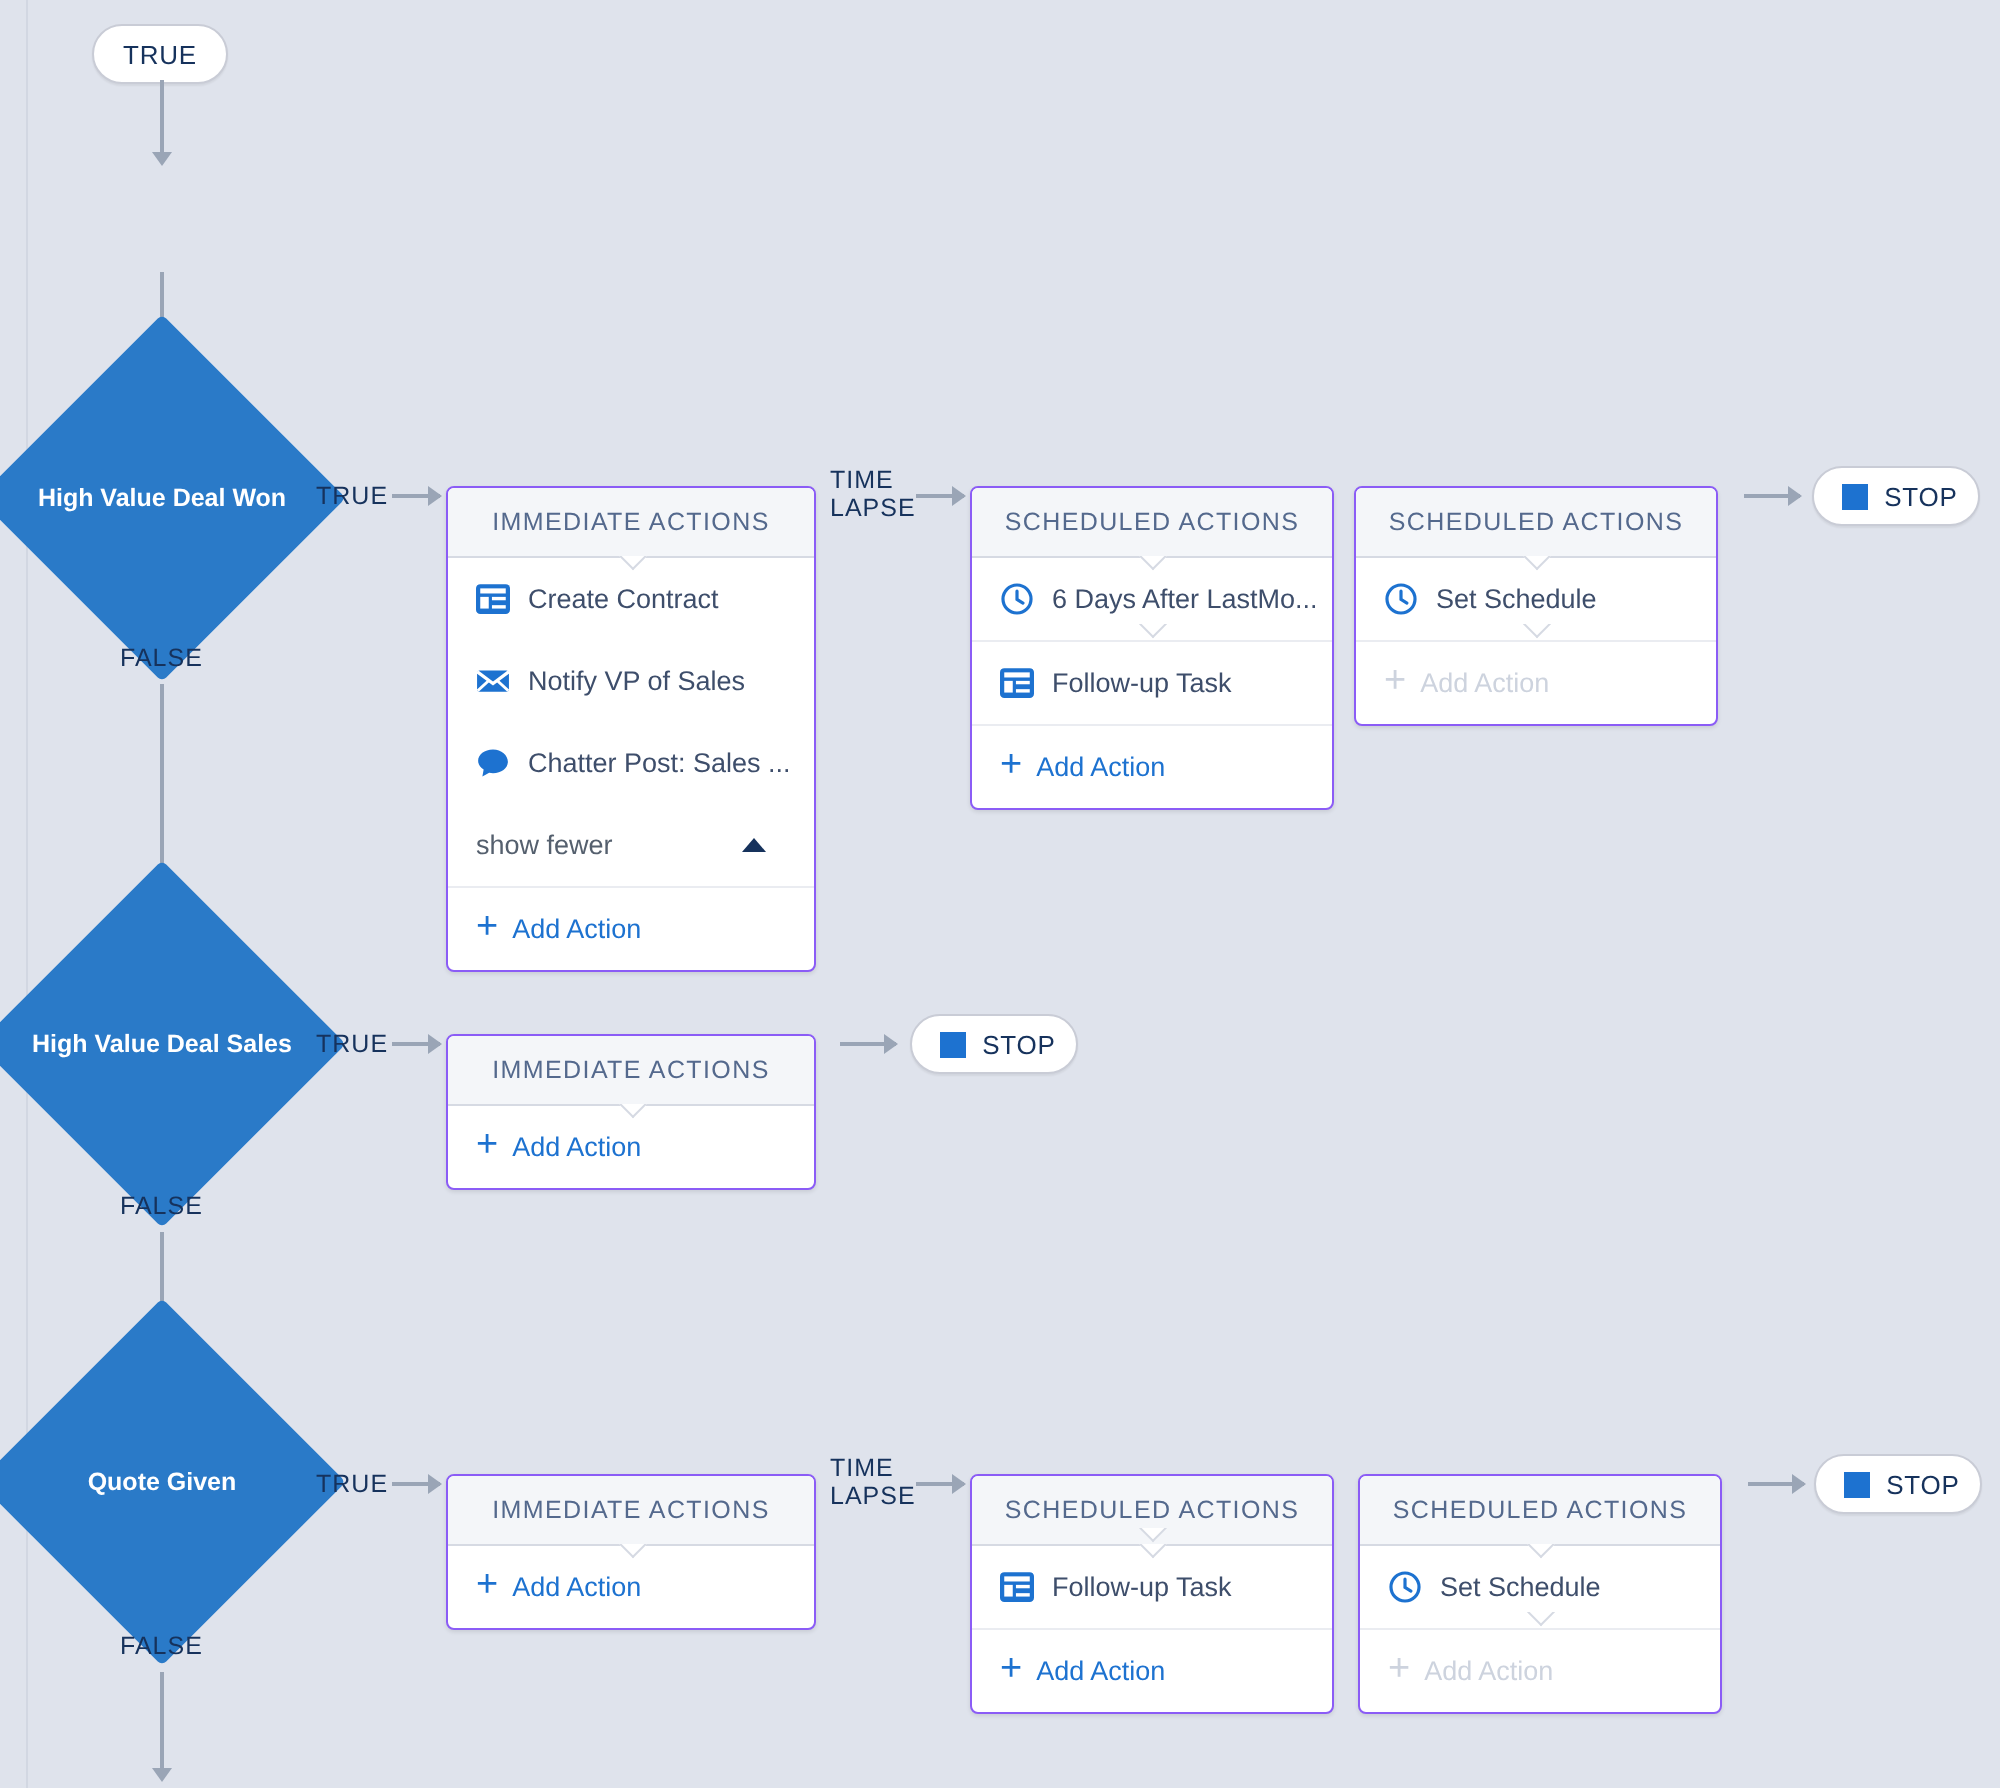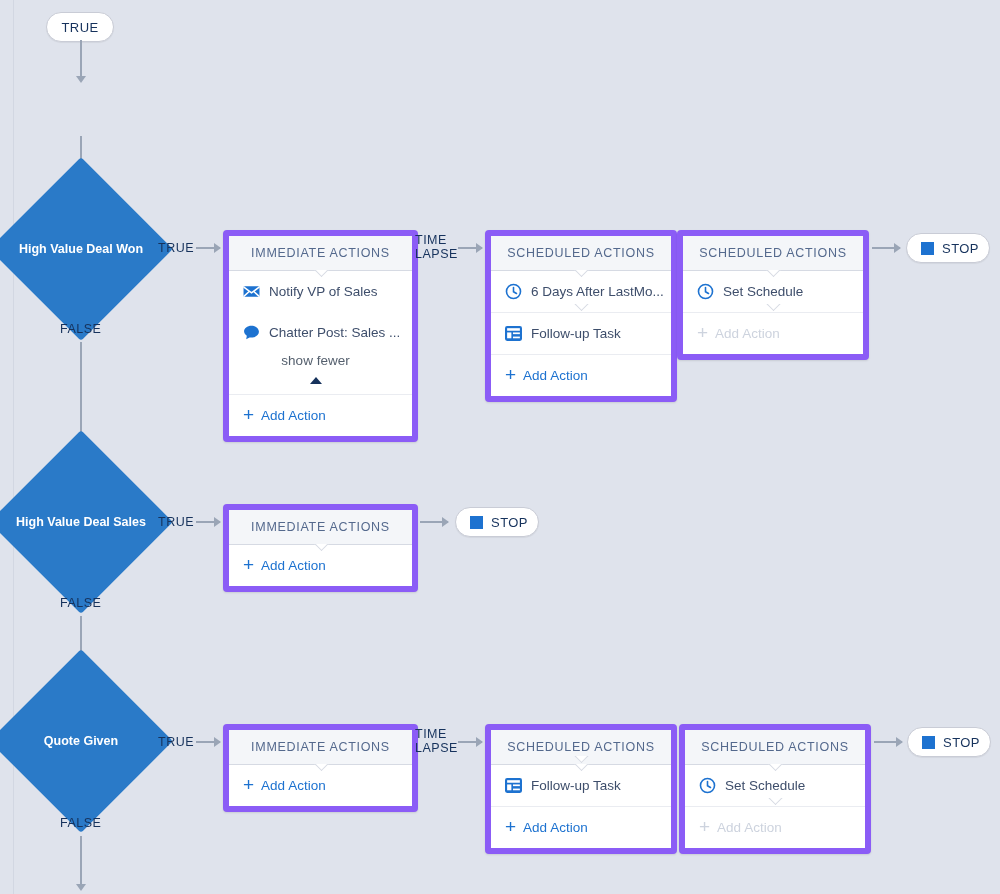--- a/index.html
+++ b/index.html
@@ -58,24 +58,25 @@
     display:flex;align-items:center;justify-content:center;
     text-align:center;
     color:#ffffff;font-size:12.5px;font-weight:bold;line-height:15px;
     pointer-events:none;
   }
 
   
   .card{
     position:absolute;
     background:#ffffff;
-    border:6px solid #8b5cf6;
+    border:1px solid #8b5cf6;
     border-radius:4px;
     box-shadow:0 1px 2px rgba(0,0,0,.10);
     overflow:hidden;
+    margin-top:13px;
   }
   .card-header{
     height:34px;
     background:#f4f6f9;
     border-bottom:1px solid #d6dae3;
     display:flex;align-items:center;justify-content:center;
     font-size:12.5px;color:#54698d;letter-spacing:.7px;
     position:relative;
   }
   .notch{
@@ -93,21 +94,21 @@
     height:41px;
     display:flex;align-items:center;
     padding:0 14px;
     font-size:13.5px;color:#3e4e6b;
     gap:9px;
     white-space:nowrap;
   }
   .row.sep{border-bottom:1px solid #eaecf1;}
   .row.add{color:#1d72d0;gap:7px;}
   .row.add.disabled{color:#cdd3de;}
-  .row.showfewer{color:#55606e;padding-right:24px;border-bottom:1px solid #eaecf1;flex-direction:column;}
+  .row.showfewer{color:#55606e;justify-content:space-between;padding-right:24px;border-bottom:1px solid #eaecf1;}
   .plus{font-size:19px;line-height:0;font-weight:400;position:relative;top:-1px;}
   .caret-up{
     width:0;height:0;border-left:6px solid transparent;border-right:6px solid transparent;
     border-bottom:7px solid #16325c;
   }
 
   
   .ic{width:17px;height:17px;flex:0 0 17px;display:block;}
 
   
@@ -160,70 +161,80 @@
   <div class="arrow-down" style="left:76px;top:448px;"></div>
 
   <div class="card" style="left:223px;top:230px;width:183px;">
     <div class="card-header">
       <span>IMMEDIATE ACTIONS</span>
       <span class="notch"></span>
     </div>
     <div class="card-body">
       <div class="row">
         <svg class="ic" viewBox="0 0 16 16">
-            <rect x="0.5" y="3" width="15" height="10" rx="1.2" fill="#1d72d0"></rect>
-            <path d="M0.5 3.6L8 9.2l7.5-5.6" stroke="#ffffff" stroke-width="1.5" fill="none"></path>
-            <path d="M0.8 12.6L5.8 8M15.2 12.6L10.2 8" stroke="#ffffff" stroke-width="1.4" fill="none"></path>
-          </svg>
-        <span>Notify VP of Sales</span>
-      </div>
-      <div class="row">
-        <svg class="ic" viewBox="0 0 16 16">
-            <path d="M8 1.6C4 1.6 1 4 1 6.9c0 1.7 1 3.2 2.6 4.2L3 14.4l3.2-1.8c.6.1 1.2.2 1.8.2 4 0 7-2.4 7-5.4S12 1.6 8 1.6z" fill="#1d72d0"></path>
-          </svg>
-        <span>Chatter Post: Sales ...</span>
-      </div>
-      <div class="row showfewer">
-        <span>show fewer</span>
-        <span class="caret-up"></span>
-      </div>
-      <div class="row add">
-        <span class="plus">+</span>
-        <span>Add Action</span>
-      </div>
-    </div>
-  </div>
-
-  <div class="edge-label" style="left:415px;top:233px;">TIME
-LAPSE</div>
-  <div class="hline" style="left:458px;top:247px;width:24px;"></div>
-  <div class="arrow-right" style="left:476px;top:243px;"></div>
-
-  <div class="card" style="left:485px;top:230px;width:180px;">
-    <div class="card-header">
-      <span>SCHEDULED ACTIONS</span>
-      <span class="notch"></span>
-    </div>
-    <div class="card-body">
-      <div class="row sep">
-        <svg class="ic" viewBox="0 0 16 16">
-            <circle cx="8" cy="8" r="6.6" fill="none" stroke="#1d72d0" stroke-width="1.5"></circle>
-            <path d="M8 4.3V8.2l2.8 1.7" stroke="#1d72d0" stroke-width="1.5" fill="none" stroke-linecap="round"></path>
-          </svg>
-        <span>6 Days After LastMo...</span>
-      </div>
-      <div class="row sep" style="position:relative;">
-        <span class="notch" style="top:-9px;"></span>
-        <svg class="ic" viewBox="0 0 16 16">
             <rect x="0" y="1" width="16" height="14" rx="2" fill="#1d72d0"></rect>
             <rect x="2" y="3" width="12" height="2.4" fill="#ffffff"></rect>
             <rect x="2" y="7" width="4" height="5.5" fill="#ffffff"></rect>
             <rect x="7.5" y="7" width="6.5" height="1.6" fill="#ffffff"></rect>
             <rect x="7.5" y="10.9" width="6.5" height="1.6" fill="#ffffff"></rect>
           </svg>
+        <span>Create Contract</span>
+      </div>
+      <div class="row">
+        <svg class="ic" viewBox="0 0 16 16">
+            <rect x="0.5" y="3" width="15" height="10" rx="1.2" fill="#1d72d0"></rect>
+            <path d="M0.5 3.6L8 9.2l7.5-5.6" stroke="#ffffff" stroke-width="1.5" fill="none"></path>
+            <path d="M0.8 12.6L5.8 8M15.2 12.6L10.2 8" stroke="#ffffff" stroke-width="1.4" fill="none"></path>
+          </svg>
+        <span>Notify VP of Sales</span>
+      </div>
+      <div class="row">
+        <svg class="ic" viewBox="0 0 16 16">
+            <path d="M8 1.6C4 1.6 1 4 1 6.9c0 1.7 1 3.2 2.6 4.2L3 14.4l3.2-1.8c.6.1 1.2.2 1.8.2 4 0 7-2.4 7-5.4S12 1.6 8 1.6z" fill="#1d72d0"></path>
+          </svg>
+        <span>Chatter Post: Sales ...</span>
+      </div>
+      <div class="row showfewer">
+        <span>show fewer</span>
+        <span class="caret-up"></span>
+      </div>
+      <div class="row add">
+        <span class="plus">+</span>
+        <span>Add Action</span>
+      </div>
+    </div>
+  </div>
+
+  <div class="edge-label" style="left:415px;top:233px;">TIME
+LAPSE</div>
+  <div class="hline" style="left:458px;top:247px;width:24px;"></div>
+  <div class="arrow-right" style="left:476px;top:243px;"></div>
+
+  <div class="card" style="left:485px;top:230px;width:180px;">
+    <div class="card-header">
+      <span>SCHEDULED ACTIONS</span>
+      <span class="notch"></span>
+    </div>
+    <div class="card-body">
+      <div class="row sep">
+        <svg class="ic" viewBox="0 0 16 16">
+            <circle cx="8" cy="8" r="6.6" fill="none" stroke="#1d72d0" stroke-width="1.5"></circle>
+            <path d="M8 4.3V8.2l2.8 1.7" stroke="#1d72d0" stroke-width="1.5" fill="none" stroke-linecap="round"></path>
+          </svg>
+        <span>6 Days After LastMo...</span>
+      </div>
+      <div class="row sep" style="position:relative;">
+        <span class="notch" style="top:-9px;"></span>
+        <svg class="ic" viewBox="0 0 16 16">
+            <rect x="0" y="1" width="16" height="14" rx="2" fill="#1d72d0"></rect>
+            <rect x="2" y="3" width="12" height="2.4" fill="#ffffff"></rect>
+            <rect x="2" y="7" width="4" height="5.5" fill="#ffffff"></rect>
+            <rect x="7.5" y="7" width="6.5" height="1.6" fill="#ffffff"></rect>
+            <rect x="7.5" y="10.9" width="6.5" height="1.6" fill="#ffffff"></rect>
+          </svg>
         <span>Follow-up Task</span>
       </div>
       <div class="row add">
         <span class="plus">+</span>
         <span>Add Action</span>
       </div>
     </div>
   </div>
 
   <div class="card" style="left:677px;top:230px;width:180px;">

